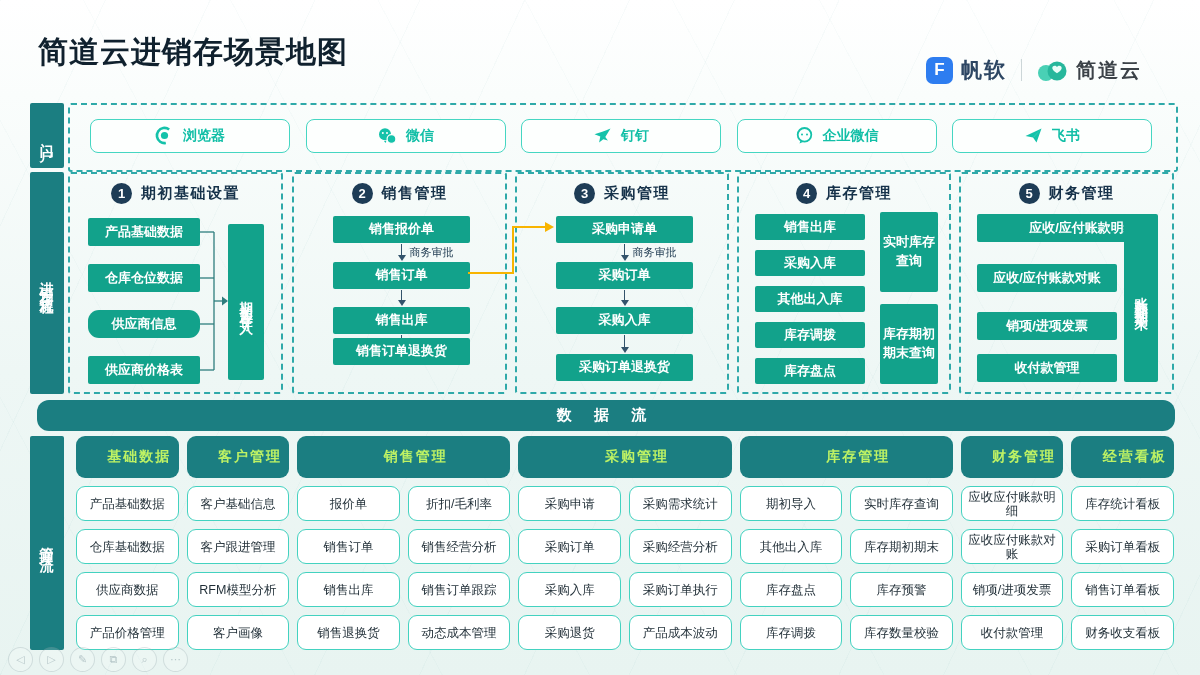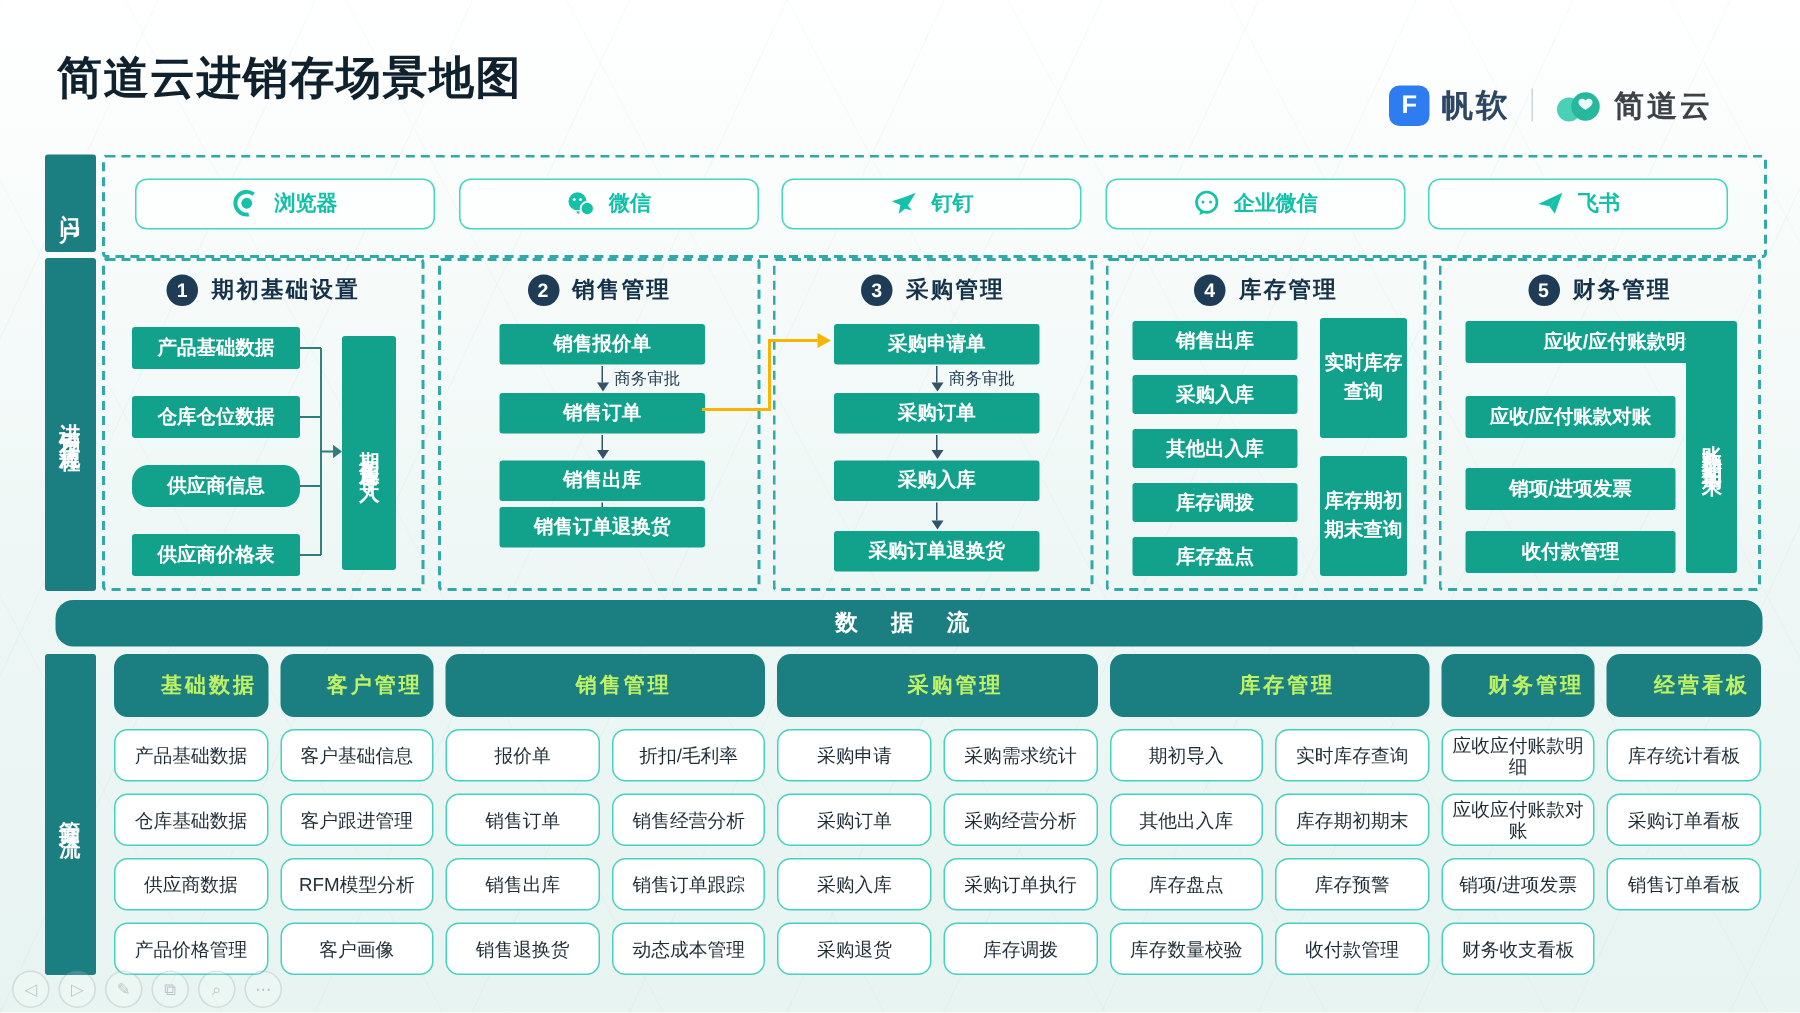--- a/index.html
+++ b/index.html
@@ -324,20 +324,21 @@
       <div class="mc">采购订单执行</div>
       <div class="mc">库存盘点</div>
       <div class="mc">库存预警</div>
       <div class="mc">销项/进项发票</div>
       <div class="mc">销售订单看板</div>
       <div class="mc">产品价格管理</div>
       <div class="mc">客户画像</div>
       <div class="mc">销售退换货</div>
       <div class="mc">动态成本管理</div>
       <div class="mc">采购退货</div>
+      <div class="mc">产品成本波动</div>
       <div class="mc">库存调拨</div>
       <div class="mc">库存数量校验</div>
       <div class="mc">收付款管理</div>
       <div class="mc">财务收支看板</div>
     </div>
 
   <div class="mini-toolbar" id="mini-toolbar">
       <div class="tb">
         <span>◁</span>
       </div>

